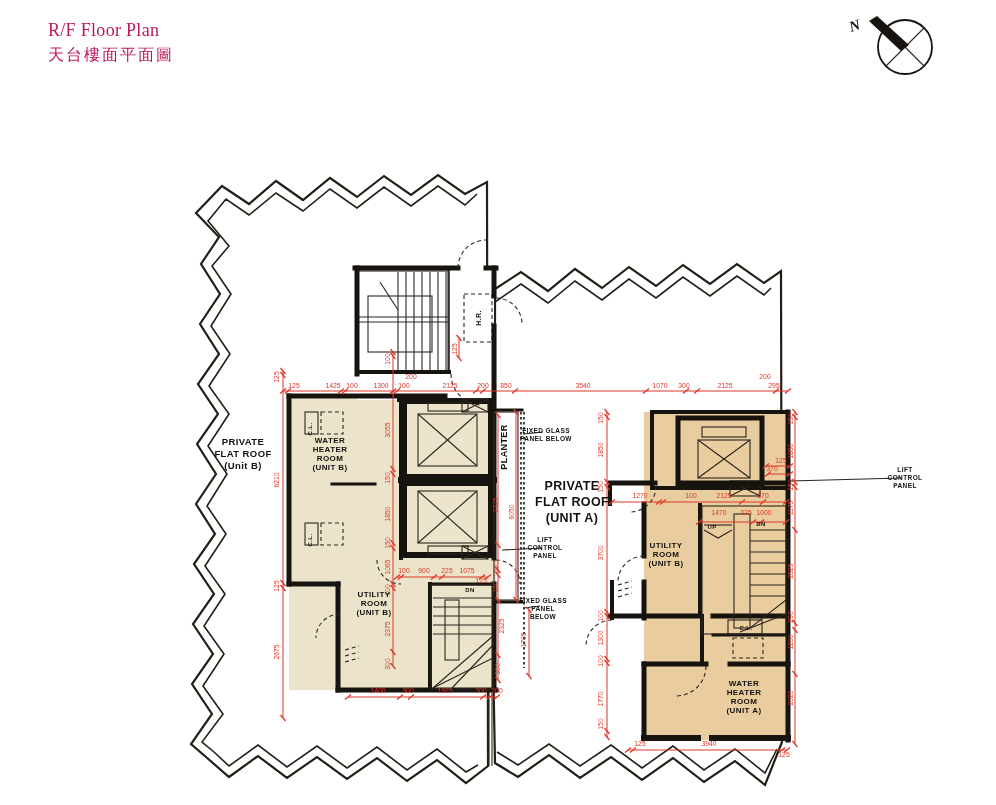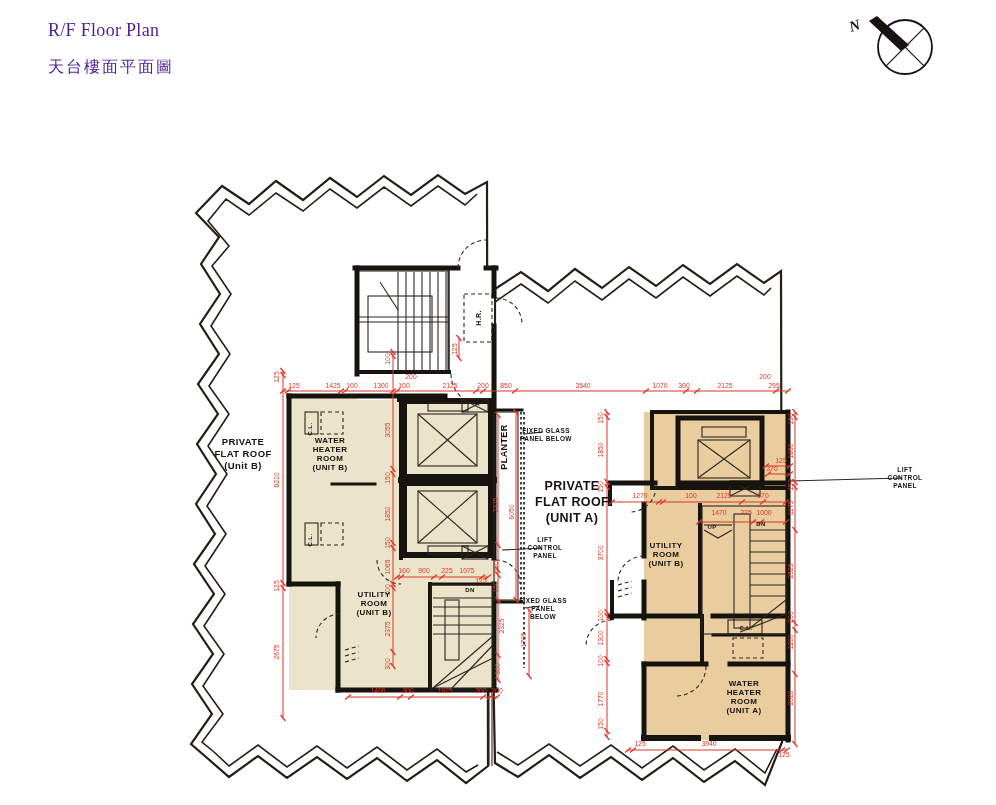--- a/index.html
+++ b/index.html
@@ -1,19 +1,19 @@
 <!DOCTYPE html>
 <html><head>
 <meta charset="utf-8">
 <style>
   html,body{margin:0;padding:0;background:#ffffff;font-family:"Liberation Sans",sans-serif;}
   #stage{position:relative;width:996px;height:805px;background:#fff;overflow:hidden;}
-  .title{position:absolute;left:48px;top:20px;color:#4c1d95;}
+  .title{position:absolute;left:48px;top:20px;color:#be185d;}
   .title .en{font-family:"Liberation Serif",serif;font-size:18px;letter-spacing:.3px;}
-  .title .zh{font-family:"Liberation Serif",serif;font-size:16px;margin-top:16px;letter-spacing:2px;}
+  .title .zh{font-family:"Liberation Serif",serif;font-size:16px;margin-top:4px;letter-spacing:2px;}
   svg{display:block;}
   .wl{stroke:#17130e;fill:none;stroke-linecap:square;}
   .thin{stroke:#2b2620;stroke-width:1.1;fill:none;}
   .dash{stroke:#2b2620;stroke-width:1.1;fill:none;stroke-dasharray:4 3;}
   .dot{stroke:#17130e;stroke-width:1.6;fill:none;stroke-dasharray:2.5 2.5;}
   .red{stroke:#dd3629;stroke-width:1;fill:none;}
   .zig{stroke:#231f16;stroke-width:2.2;fill:none;stroke-linejoin:miter;}
   .zigin{stroke:#231f16;stroke-width:1.6;fill:none;stroke-linejoin:miter;}
   text.dim{fill:#dd3629;text-anchor:middle;font-family:"Liberation Sans",sans-serif;}
   text.lbl{fill:#14110e;text-anchor:middle;font-weight:700;letter-spacing:.4px;font-family:"Liberation Sans",sans-serif;}

